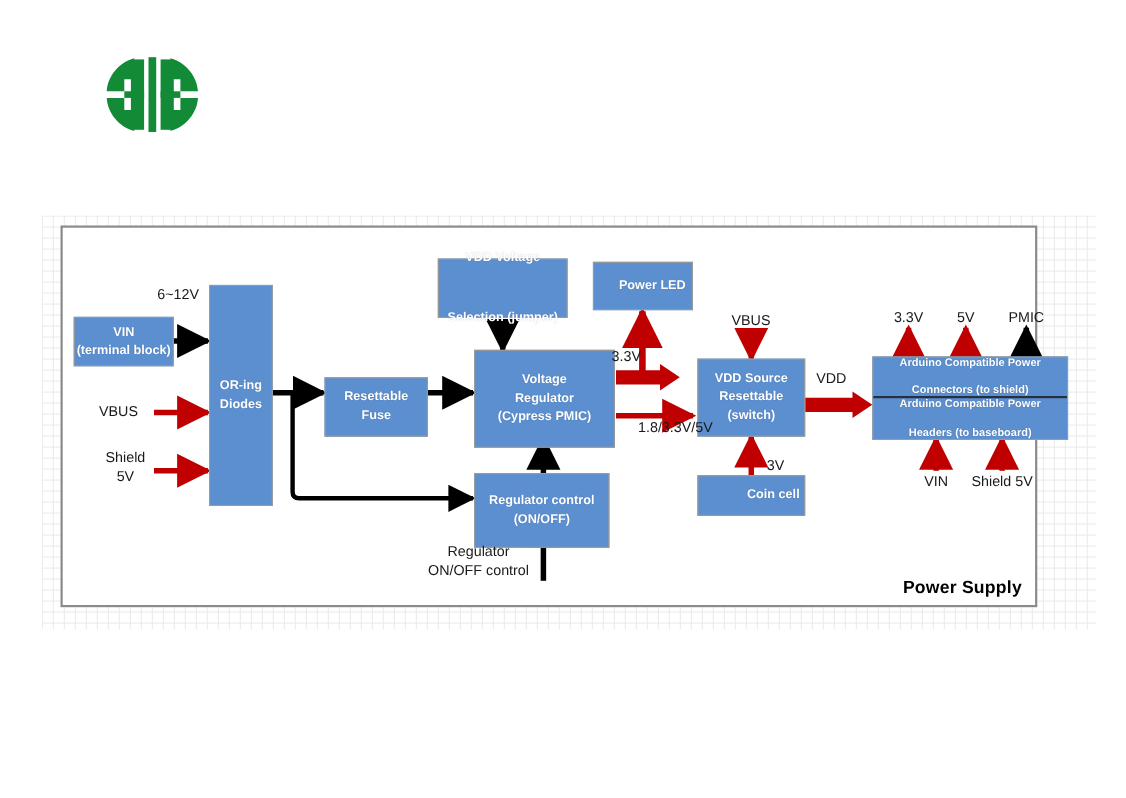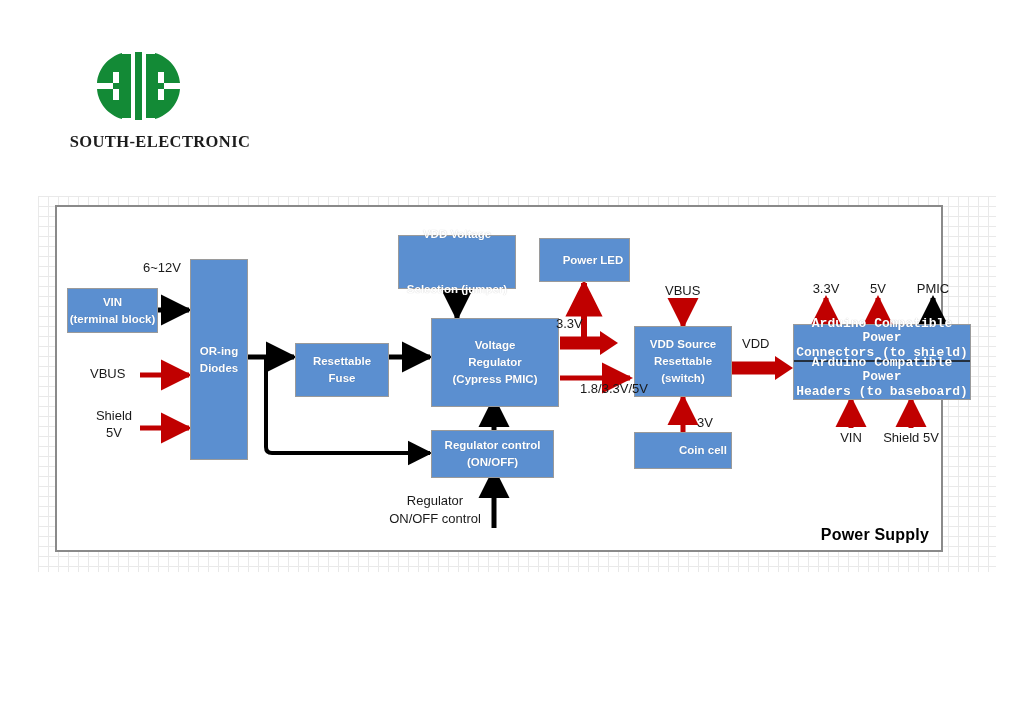--- a/index.html
+++ b/index.html
@@ -114,28 +114,27 @@
     border: 1px solid #9a9a9a;
     box-sizing: border-box;
   }
   .stack-half {
     width: 100%;
     height: 50%;
     box-sizing: border-box;
     display: flex;
     flex-direction: column;
     align-items: center;
-    justify-content: flex-end;
+    justify-content: space-between;
     color: #ffffff;
     font-weight: bold;
-    font-size: 13px;
+    font-size: 10px;
     line-height: 1.1;
     text-align: center;
     text-shadow: 0 0 1px rgba(0,0,0,0.3);
-    font-family: Liberation Mono, monospace;
   }
   .stack-half.top { border-bottom: 2px solid #24303f; }
 
   
   .lbl {
     position: absolute;
     font-size: 13px;
     color: #1a1a1a;
     white-space: nowrap;
   }
@@ -162,21 +161,20 @@
         <rect x="54" y="4" width="12" height="64"></rect>
 
         <rect x="54" y="33" width="18" height="6"></rect>
 
         <path d="M63 3 C77 7, 87 19, 88 33 L72 33 L72 22 L63 22 Z"></path>
 
         <path d="M88 39 C87 53, 77 65, 63 69 L63 50 L72 50 L72 39 Z"></path>
       </g>
     </svg>
   </div>
-  <div id="brand-name">SOUTH-ELECTRONIC</div>
 </div>
 
 <div id="grid-canvas"></div>
 
 <div id="diagram-frame">
   <div id="frame-title">Power Supply</div>
 </div>
 
 <svg id="wires">
   <defs>
@@ -254,21 +252,21 @@
 <div class="block" style="left:431px; top:318px; width:128px; height:89px;">
   <span class="ln">Voltage</span>
   <span class="ln">Regulator</span>
   <span class="ln">(Cypress PMIC)</span>
 </div>
 
 <div class="block" style="left:539px; top:238px; width:91px; height:44px;padding-left:17px;">
   <span class="ln">Power LED</span>
 </div>
 
-<div class="block" style="left:431px; top:430px; width:123px; height:48px;">
+<div class="block" style="left:431px; top:430px; width:123px; height:68px;">
   <span class="ln">Regulator control</span>
   <span class="ln">(ON/OFF)</span>
 </div>
 
 <div class="block" style="left:634px; top:326px; width:98px; height:71px;">
   <span class="ln">VDD Source</span>
   <span class="ln">Resettable</span>
   <span class="ln">(switch)</span>
 </div>
 

